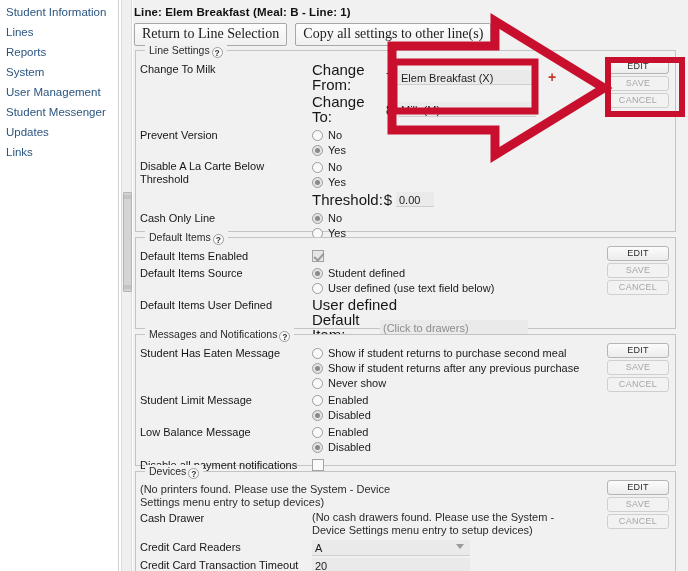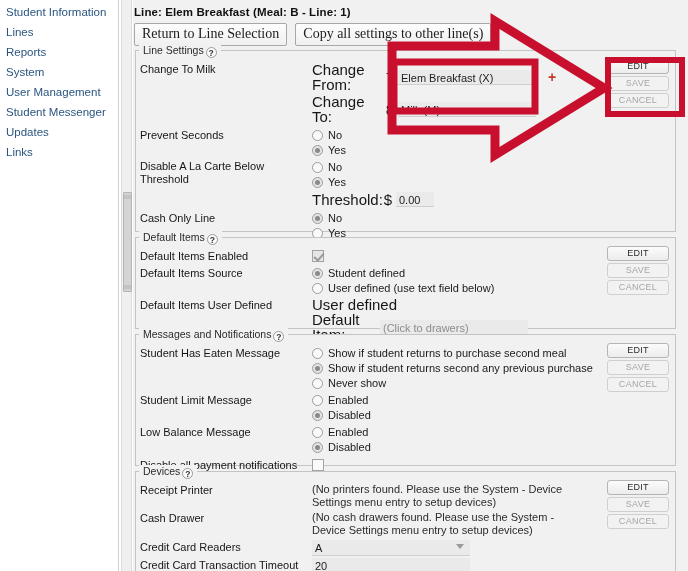--- a/index.html
+++ b/index.html
@@ -81,21 +81,21 @@
 
   
   .group {
     position: relative;
     border: 1px solid #c4c4c4;
     background: #f1f1f1;
     margin: 0 12px 5px 2px;
     padding: 0;
   }
   .group-legend {
-    position: absolute; top: -7px; left: 3px;
+    position: absolute; top: -7px; left: 9px;
     background: #f1f1f1;
     padding: 0 4px;
     font-size: 10.5px;
     color: #2b2b2b;
     white-space: nowrap;
   }
   .help {
     display: inline-block;
     width: 11px; height: 11px;
     border: 1px solid #9a9a9a;
@@ -270,21 +270,21 @@
             </div>
             <div class="subrow">
               <span class="sublabel" style="width:68px">Change To:</span>
               <span class="sublabel" style="width:14px;text-align:right">8</span>
               <span class="tinput" style="display:inline-block;width:138px;margin-left:4px">Milk (M)</span>
             </div>
           </div>
         </div>
 
         <div class="row" style="margin-top:2px">
-          <div class="rlabel">Prevent Seconds</div>
+          <div class="rlabel">Prevent Version</div>
           <div class="rfield">
             <div class="opt">
               <span class="radio"></span>
               <span class="optlabel">No</span>
             </div>
             <div class="opt">
               <span class="radio on"></span>
               <span class="optlabel">Yes</span>
             </div>
           </div>
@@ -399,21 +399,21 @@
 
         <div class="row">
           <div class="rlabel">Student Has Eaten Message</div>
           <div class="rfield">
             <div class="opt">
               <span class="radio"></span>
               <span class="optlabel">Show if student returns to purchase second meal</span>
             </div>
             <div class="opt">
               <span class="radio on"></span>
-              <span class="optlabel">Show if student returns second any previous purchase</span>
+              <span class="optlabel">Show if student returns after any previous purchase</span>
             </div>
             <div class="opt">
               <span class="radio"></span>
               <span class="optlabel">Never show</span>
             </div>
           </div>
         </div>
 
         <div class="row" style="margin-top:2px">
           <div class="rlabel">Student Limit Message</div>
@@ -458,21 +458,20 @@
       </div>
     </div>
 
     <div class="group" style="height:110px;">
       <div class="group-legend">
         <span>Devices</span><span class="help">?</span>
       </div>
       <div class="group-body">
 
         <div class="row">
-          <div class="rlabel">Receipt Printer</div>
           <div class="rfield" style="width:262px;max-width:262px;color:#2c2c2c;line-height:13px">(No printers found. Please use the System - Device Settings menu entry to setup devices)</div>
         </div>
 
         <div class="row" style="margin-top:2px">
           <div class="rlabel">Cash Drawer</div>
           <div class="rfield" style="width:262px;max-width:262px;color:#2c2c2c;line-height:13px">(No cash drawers found. Please use the System - Device Settings menu entry to setup devices)</div>
         </div>
 
         <div class="row" style="margin-top:3px">
           <div class="rlabel">Credit Card Readers</div>

